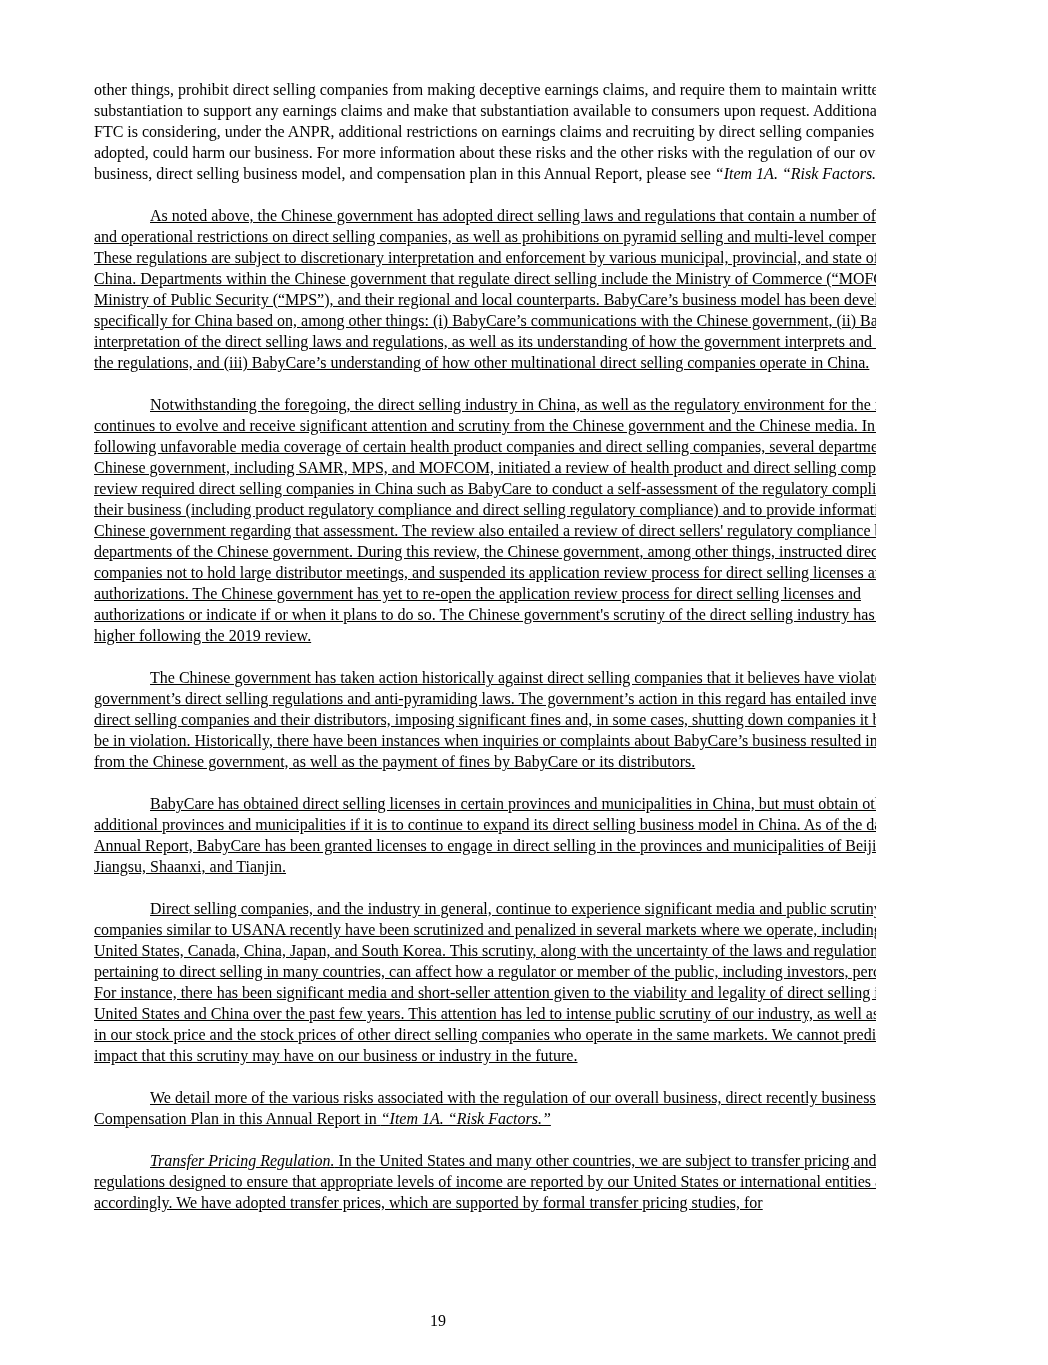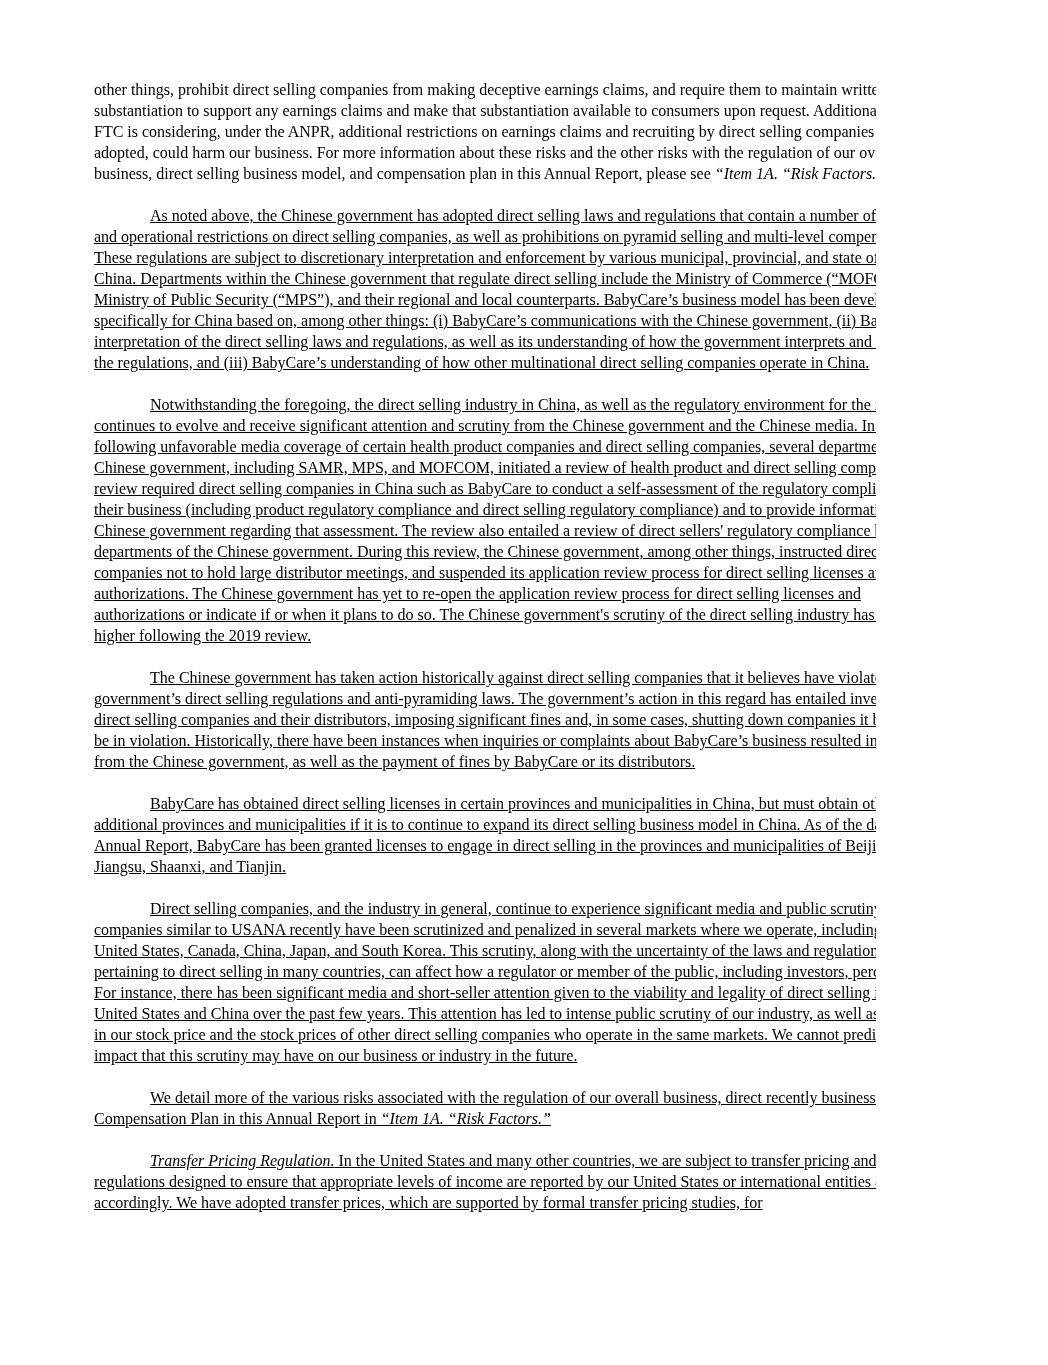--- a/index.html
+++ b/index.html
@@ -61,13 +61,14 @@
     <p class="para indent"><span>BabyCare has obtained direct selling licenses in certain provinces and municipalities in China, but must obtain others from additional provinces and municipalities if it is to continue to expand its direct selling business model in China. As of the date of this Annual Report, BabyCare has been granted licenses to engage in direct selling in the provinces and municipalities of Beijing, Jiangsu, Shaanxi, and Tianjin.</span></p>
 
     <p class="para indent"><span>Direct selling companies, and the industry in general, continue to experience significant media and public scrutiny. Several companies similar to USANA recently have been scrutinized and penalized in several markets where we operate, including the United States, Canada, China, Japan, and South Korea. This scrutiny, along with the uncertainty of the laws and regulations pertaining to direct selling in many countries, can affect how a regulator or member of the public, including investors, perceives us. For instance, there has been significant media and short-seller attention given to the viability and legality of direct selling in the United States and China over the past few years. This attention has led to intense public scrutiny of our industry, as well as volatility in our stock price and the stock prices of other direct selling companies who operate in the same markets. We cannot predict the impact that this scrutiny may have on our business or industry in the future.</span></p>
 
     <p class="para indent"><span>We detail more of the various risks associated with the regulation of our overall business, direct recently business model, and Compensation Plan in this Annual Report in </span><span class="italic">“Item 1A. “Risk Factors.”</span></p>
 
     <p class="para indent"><span class="italic">Transfer Pricing Regulation.</span><span> In the United States and many other countries, we are subject to transfer pricing and other tax regulations designed to ensure that appropriate levels of income are reported by our United States or international entities and taxed accordingly. We have adopted transfer prices, which are supported by formal transfer pricing studies, for</span></p>
 
   </div>
 
+  <div class="footer">19</div>
 </div>
 
 </body></html>

